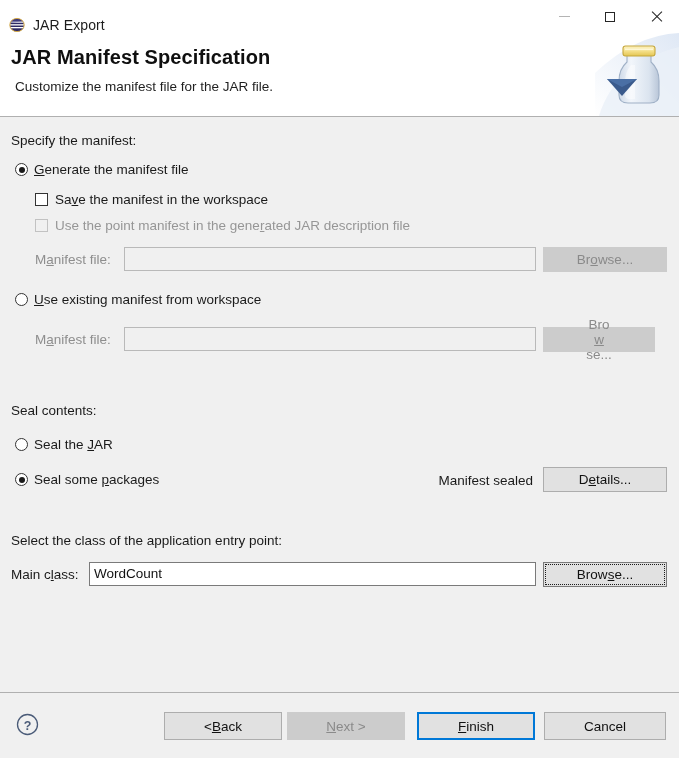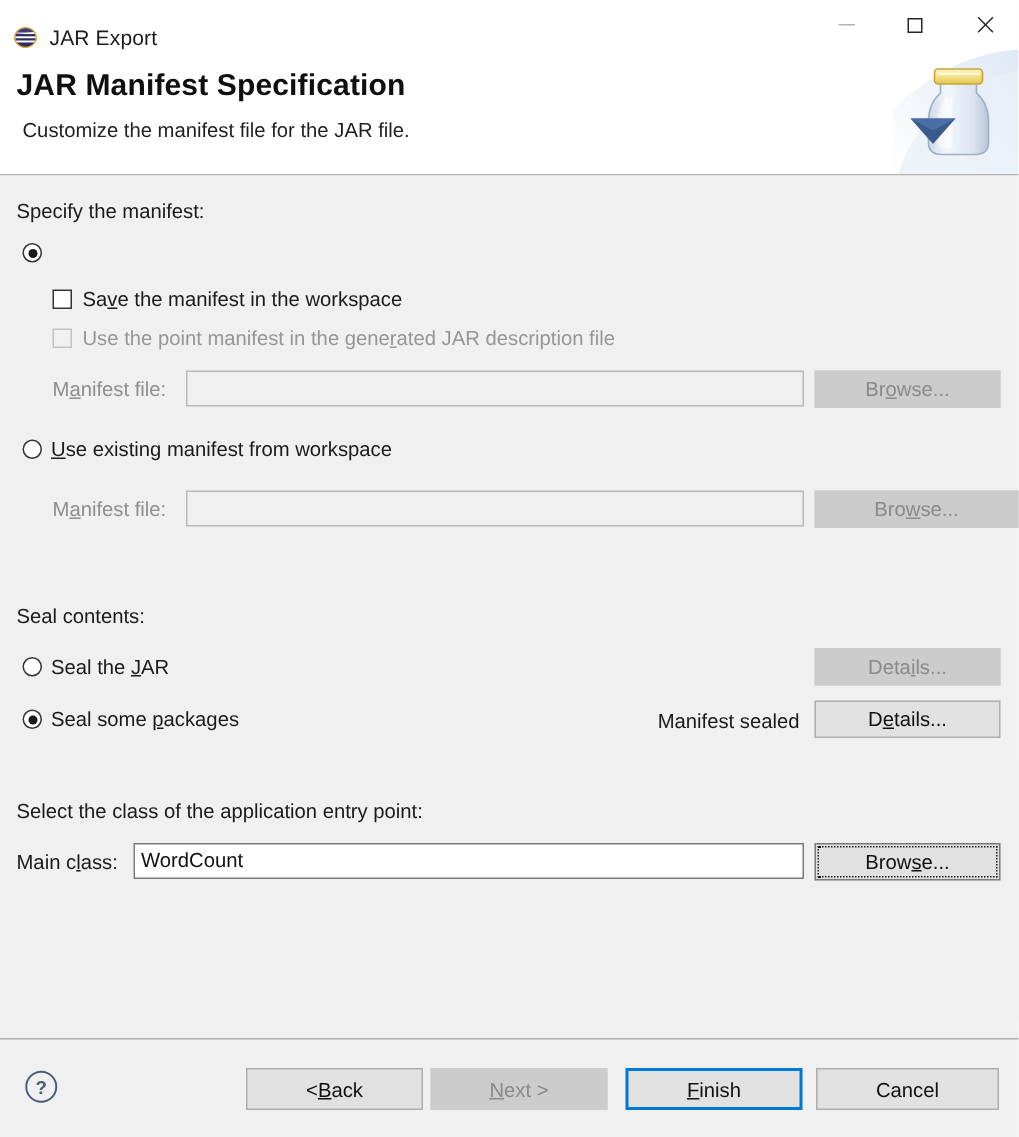--- a/index.html
+++ b/index.html
@@ -349,20 +349,21 @@
   </div>
 </div>
 <div class="header-sep"></div>
 
 <div class="content">
 
   <div class="grp-label" style="left:11px; top:16px;">Specify the manifest:</div>
 
   <div class="row" style="left:15px; top:45px;">
     <span class="radio checked"></span>
+    <span class="ctl-label"><span class="mn">G</span><span>enerate the manifest file</span></span>
   </div>
 
   <div class="row" style="left:35px; top:75px;">
     <span class="checkbox"></span>
     <span class="ctl-label"><span>Sa</span><span class="mn">v</span><span>e the manifest in the workspace</span></span>
   </div>
 
   <div class="row" style="left:35px; top:101px;">
     <span class="checkbox disabled"></span>
     <span class="ctl-label disabled"><span>Use the point manifest in the gene</span><span class="mn">r</span><span>ated JAR description file</span></span>
@@ -376,37 +377,32 @@
       <span>wse...</span>
     </div>
 
   <div class="row" style="left:15px; top:175px;">
     <span class="radio"></span>
     <span class="ctl-label"><span class="mn">U</span><span>se existing manifest from workspace</span></span>
   </div>
 
   <div class="field-label disabled" style="left:35px; top:215px;"><span>M</span><span class="mn">a</span><span>nifest file:</span></div>
   <div class="field disabled" style="left:124px; top:210px; width:412px; height:24px;"></div>
-  <div class="btn disabled" style="left:543px; top:210px; width:136px; height:25px;">
+  <div class="btn disabled" style="left:543px; top:210px; width:112px; height:25px;flex-direction:column;">
       <span>Bro</span>
       <span class="mn">w</span>
       <span>se...</span>
     </div>
 
   <div class="grp-label" style="left:11px; top:286px;">Seal contents:</div>
 
   <div class="row" style="left:15px; top:320px;">
     <span class="radio"></span>
     <span class="ctl-label"><span>Seal the </span><span class="mn">J</span><span>AR</span></span>
   </div>
-  <div class="btn disabled" style="left:543px; top:315px; width:124px; height:25px;">
-      <span>Deta</span>
-      <span class="mn">i</span>
-      <span>ls...</span>
-    </div>
 
   <div class="row" style="left:15px; top:355px;">
     <span class="radio checked"></span>
     <span class="ctl-label"><span>Seal some </span><span class="mn">p</span><span>ackages</span></span>
   </div>
   <div class="status-text" style="left:380px; top:356px; width:153px;">Manifest sealed</div>
   <div class="btn enabled" style="left:543px; top:350px; width:124px; height:25px;">
       <span>D</span>
       <span class="mn">e</span>
       <span>tails...</span>

